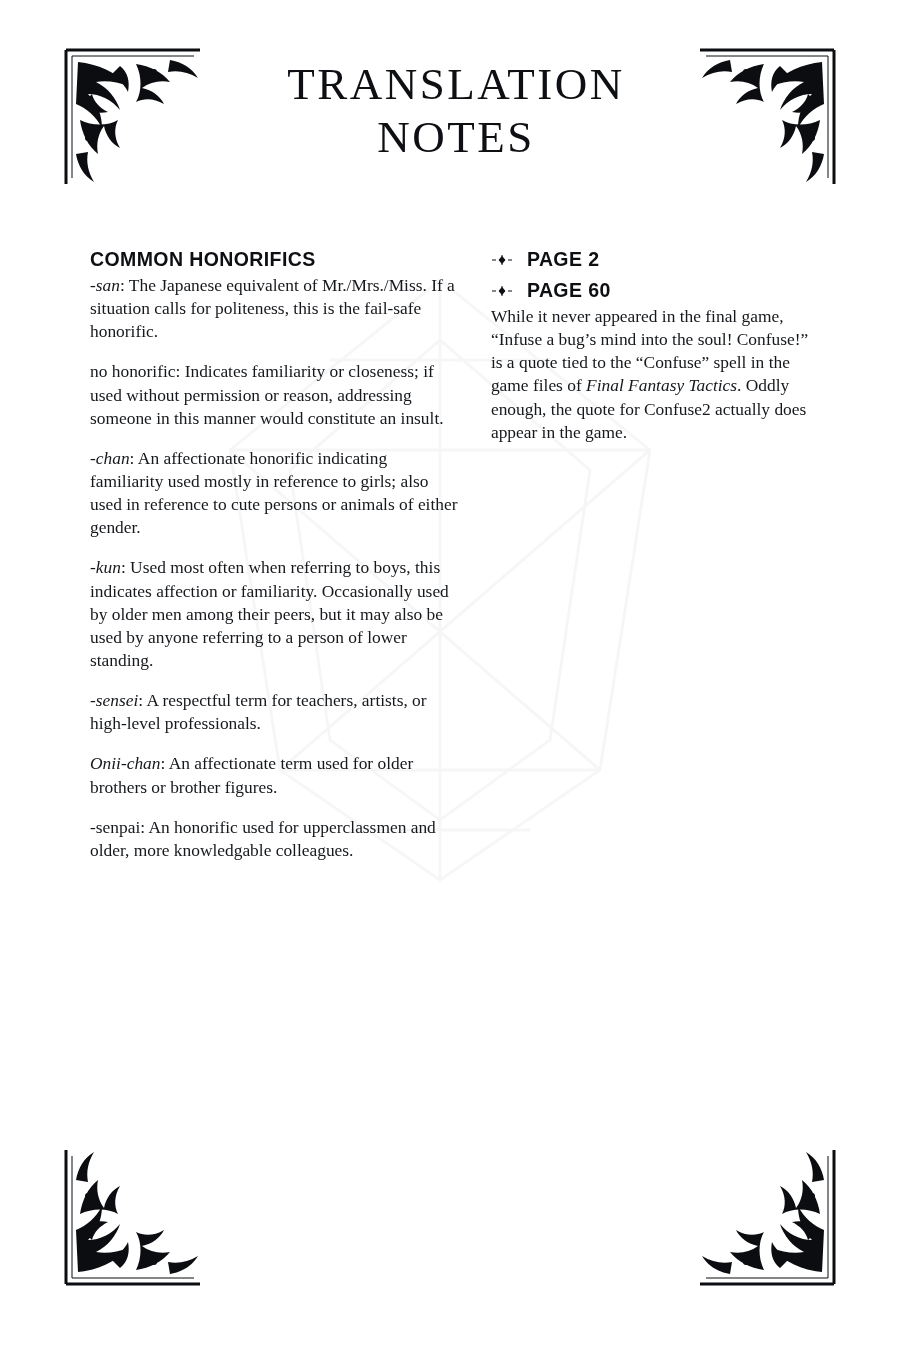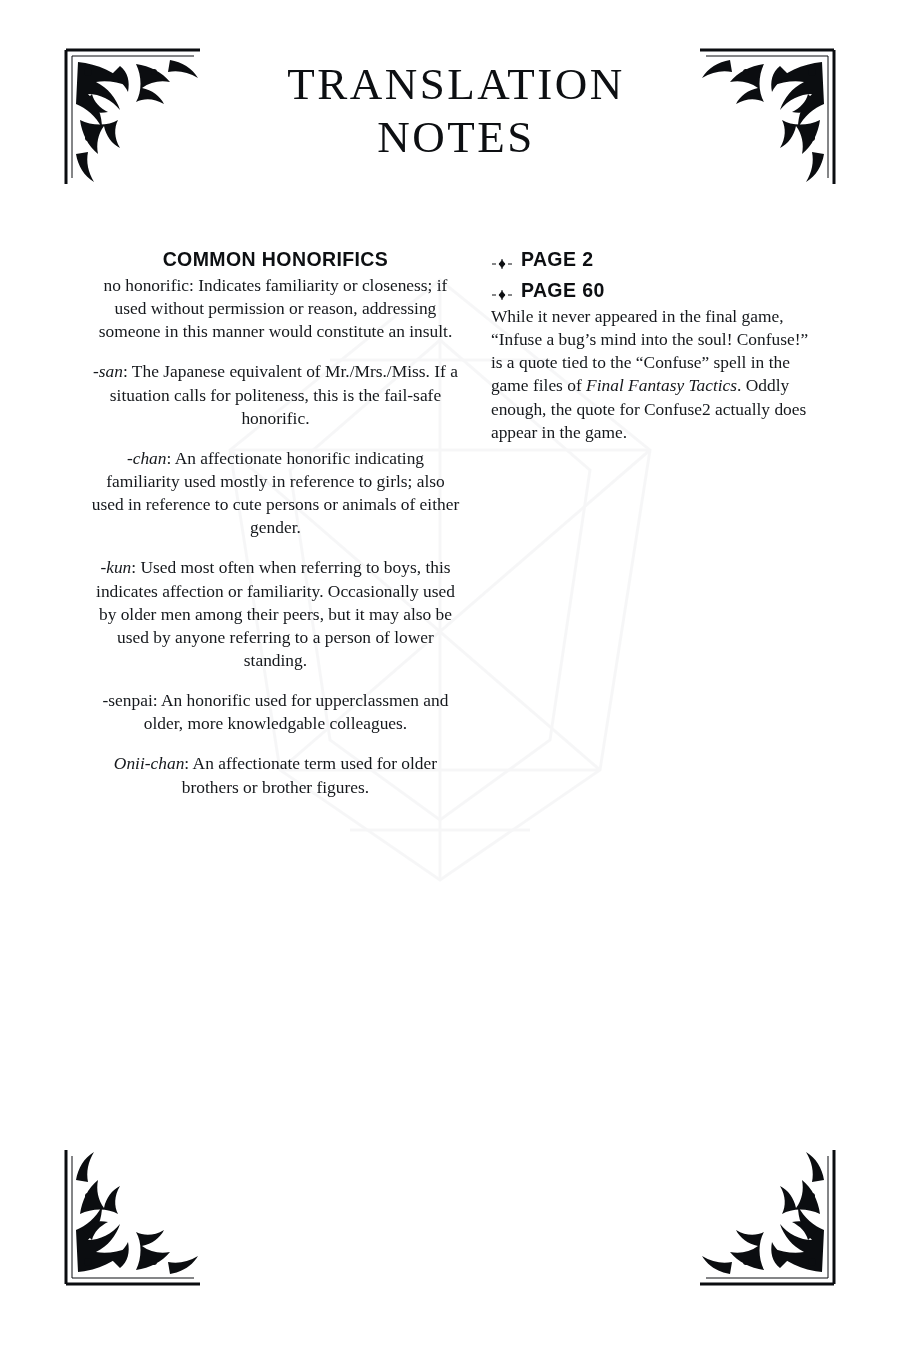--- a/index.html
+++ b/index.html
@@ -62,35 +62,35 @@
 
   .columns {
     position: absolute;
     left: 90px;
     top: 248px;
     width: 720px;
     z-index: 3;
     display: flex;
     gap: 30px;
   }
-  .col-left  { width: 372px; text-align: center; }
+  .col-left  { width: 372px; }
   .col-right { width: 320px; }
 
   .section-head {
     font-family: "Liberation Sans", sans-serif;
     font-size: 19.5px;
     font-weight: 700;
     letter-spacing: 0.4px;
     color: #0d0f12;
     margin: 0 0 3px 0;
   }
   .page-head {
     display: flex;
-    align-items: flex-end;
-    gap: 8px;
+    align-items: center;
+    gap: 14px;
     margin: 0 0 3px 0;
   }
   .page-head .ph-text {
     font-family: "Liberation Sans", sans-serif;
     font-size: 19.5px;
     font-weight: 700;
     letter-spacing: 0.4px;
     color: #0d0f12;
   }
   .dia {
@@ -203,32 +203,33 @@
 <div class="title-wrap">
   <div class="title-line l1">TRANSLATION</div>
   <div class="title-line l2">NOTES</div>
 </div>
 
 <div class="columns">
 
   <div class="col-left">
     <div class="section-head">COMMON HONORIFICS</div>
 
+    <p class="body"><em>-san</em><span>: The Japanese equivalent of Mr./Mrs./Miss. If a situation calls for politeness, this is the fail-safe honorific.</span></p>
+
     <p class="body"><span>no honorific: Indicates familiarity or closeness; if used without permission or reason, addressing someone in this manner would constitute an insult.</span></p>
 
-    <p class="body"><em>-san</em><span>: The Japanese equivalent of Mr./Mrs./Miss. If a situation calls for politeness, this is the fail-safe honorific.</span></p>
-
     <p class="body"><em>-chan</em><span>: An affectionate honorific indicating familiarity used mostly in reference to girls; also used in reference to cute persons or animals of either gender.</span></p>
 
     <p class="body"><em>-kun</em><span>: Used most often when referring to boys, this indicates affection or familiarity. Occasionally used by older men among their peers, but it may also be used by anyone referring to a person of lower standing.</span></p>
 
+    <p class="body"><em>-sensei</em><span>: A respectful term for teachers, artists, or high-level professionals.</span></p>
+
+    <p class="body"><em>Onii-chan</em><span>: An affectionate term used for older brothers or brother figures.</span></p>
 
     <p class="body"><span>-senpai: An honorific used for upperclassmen and older, more knowledgable colleagues.</span></p>
-
-    <p class="body"><em>Onii-chan</em><span>: An affectionate term used for older brothers or brother figures.</span></p>
   </div>
 
   <div class="col-right">
 
     <div class="note-block">
       <div class="page-head">
         <svg class="dia" viewBox="0 0 22 14" xmlns="http://www.w3.org/2000/svg">
           <g fill="#0d0f12" stroke="#0d0f12" stroke-width="1">
             <path d="M1,7 L5,7"></path>
             <path d="M17,7 L21,7"></path>

